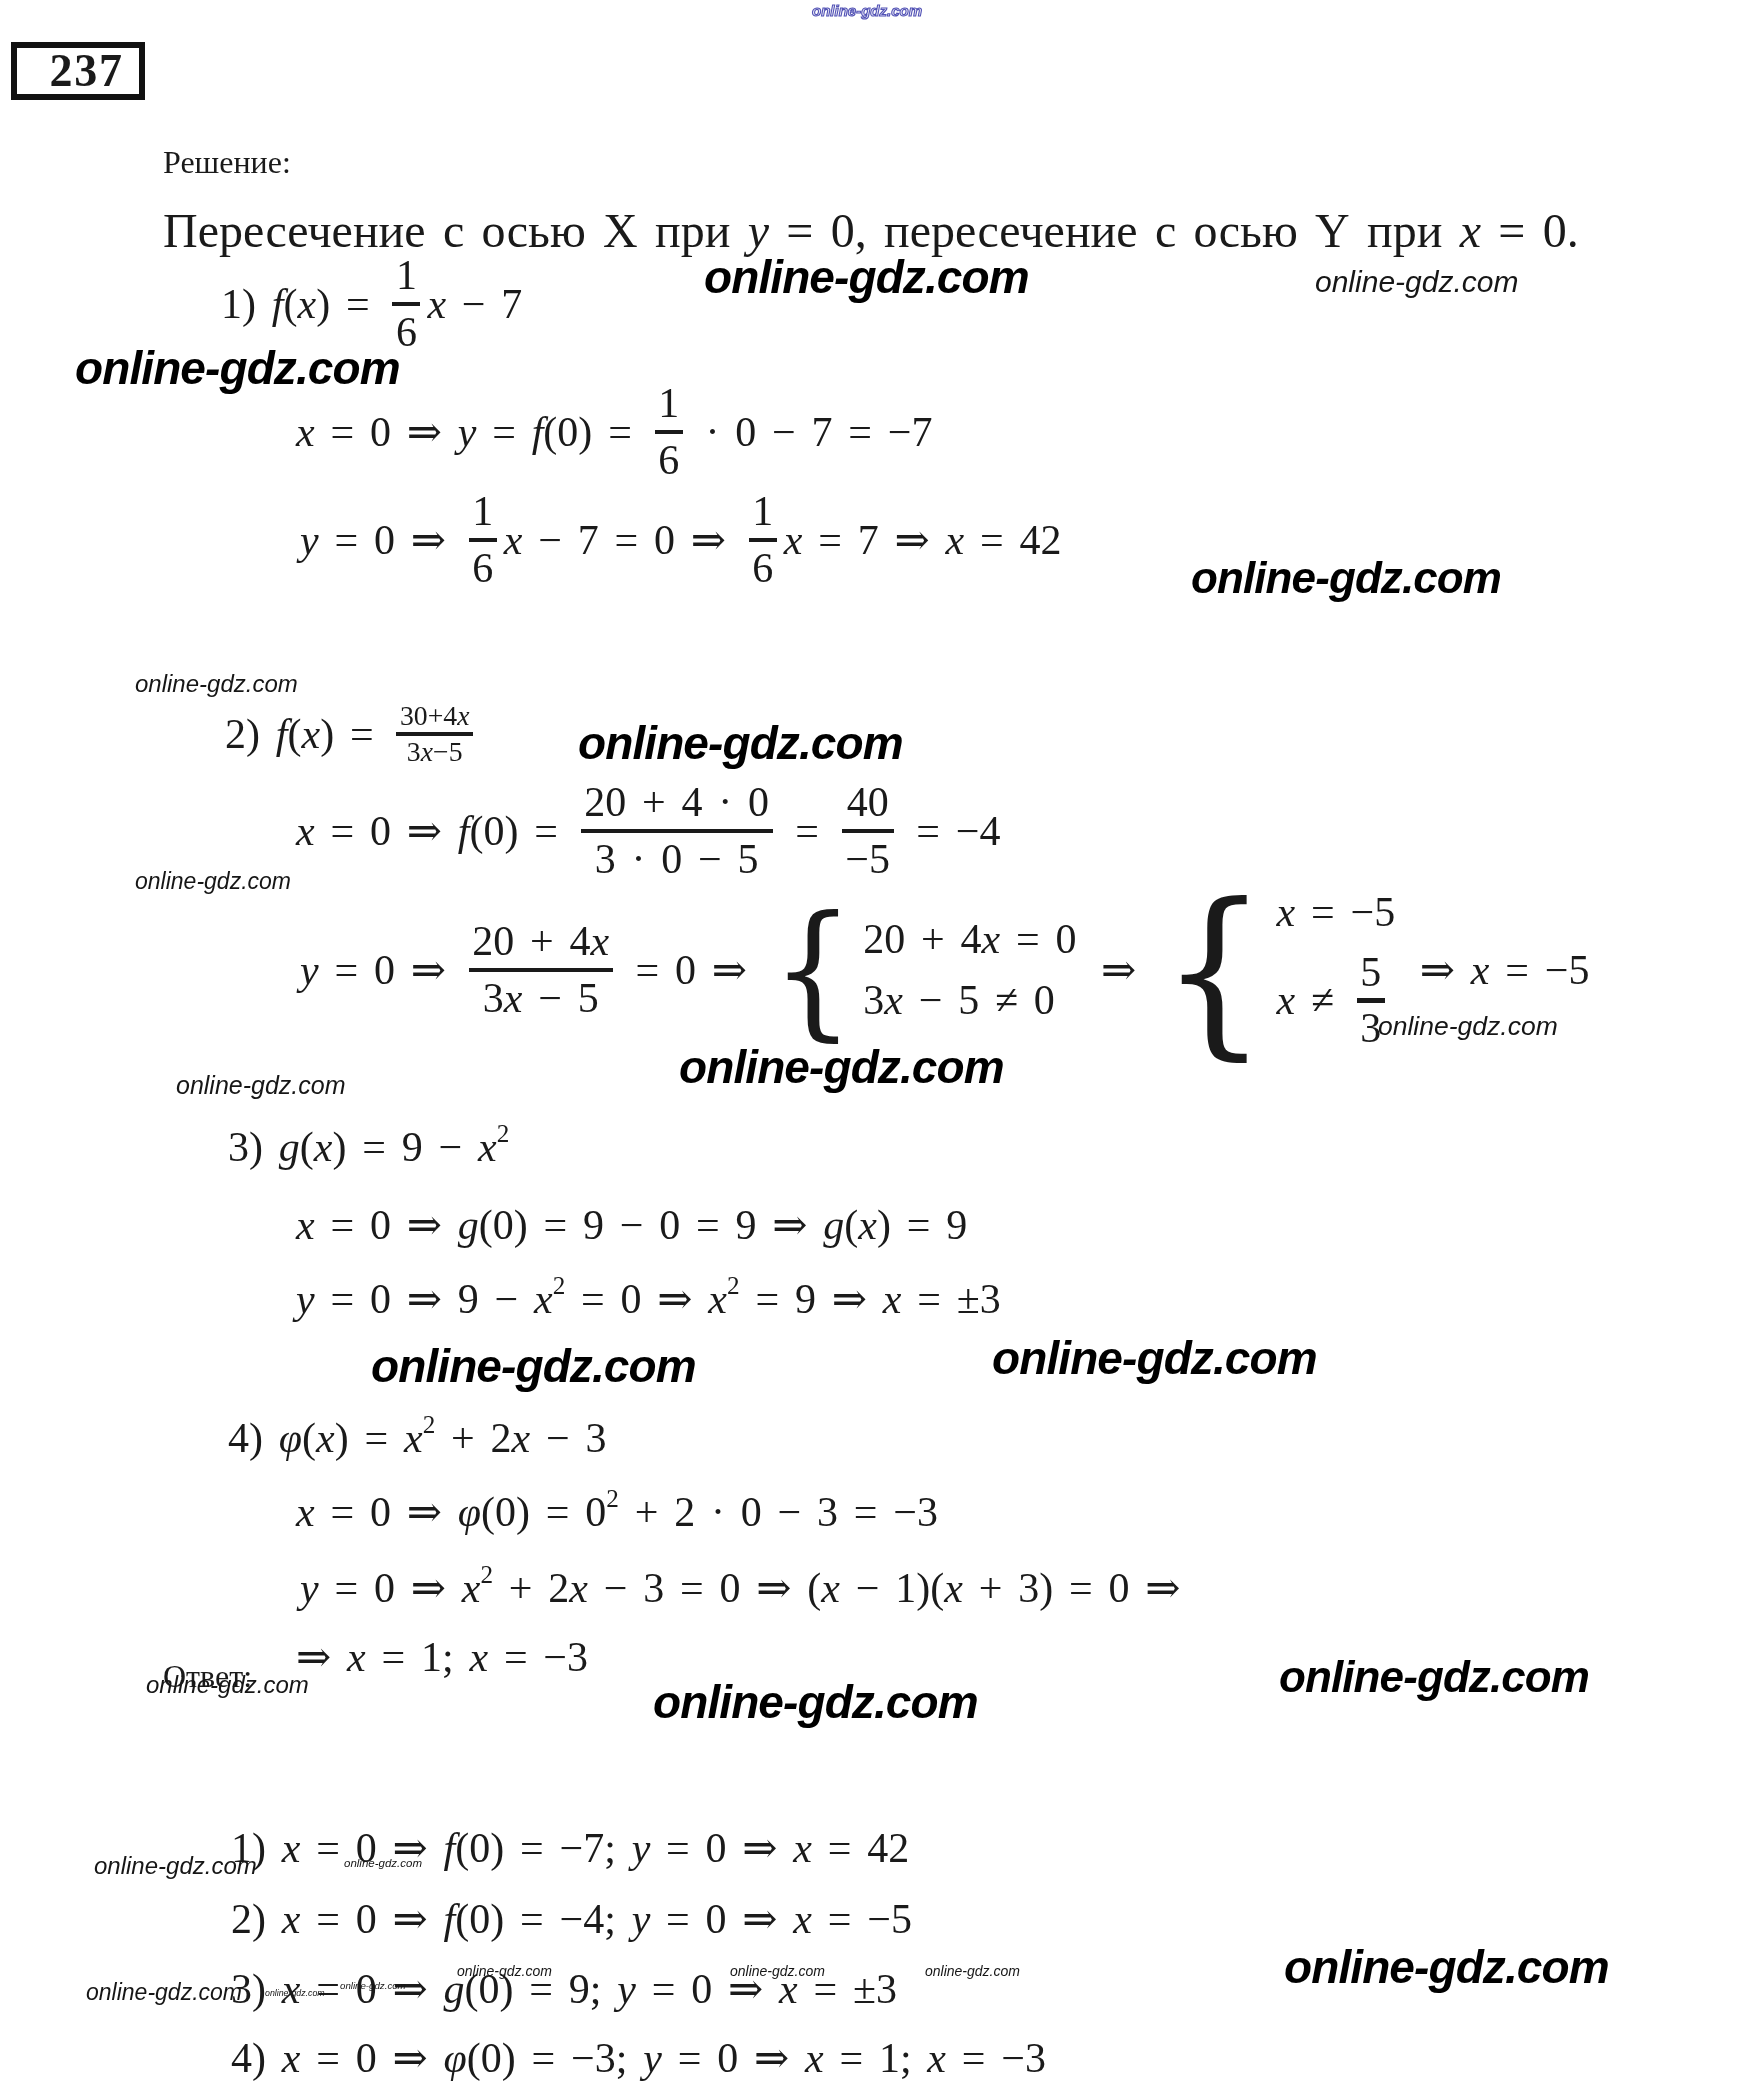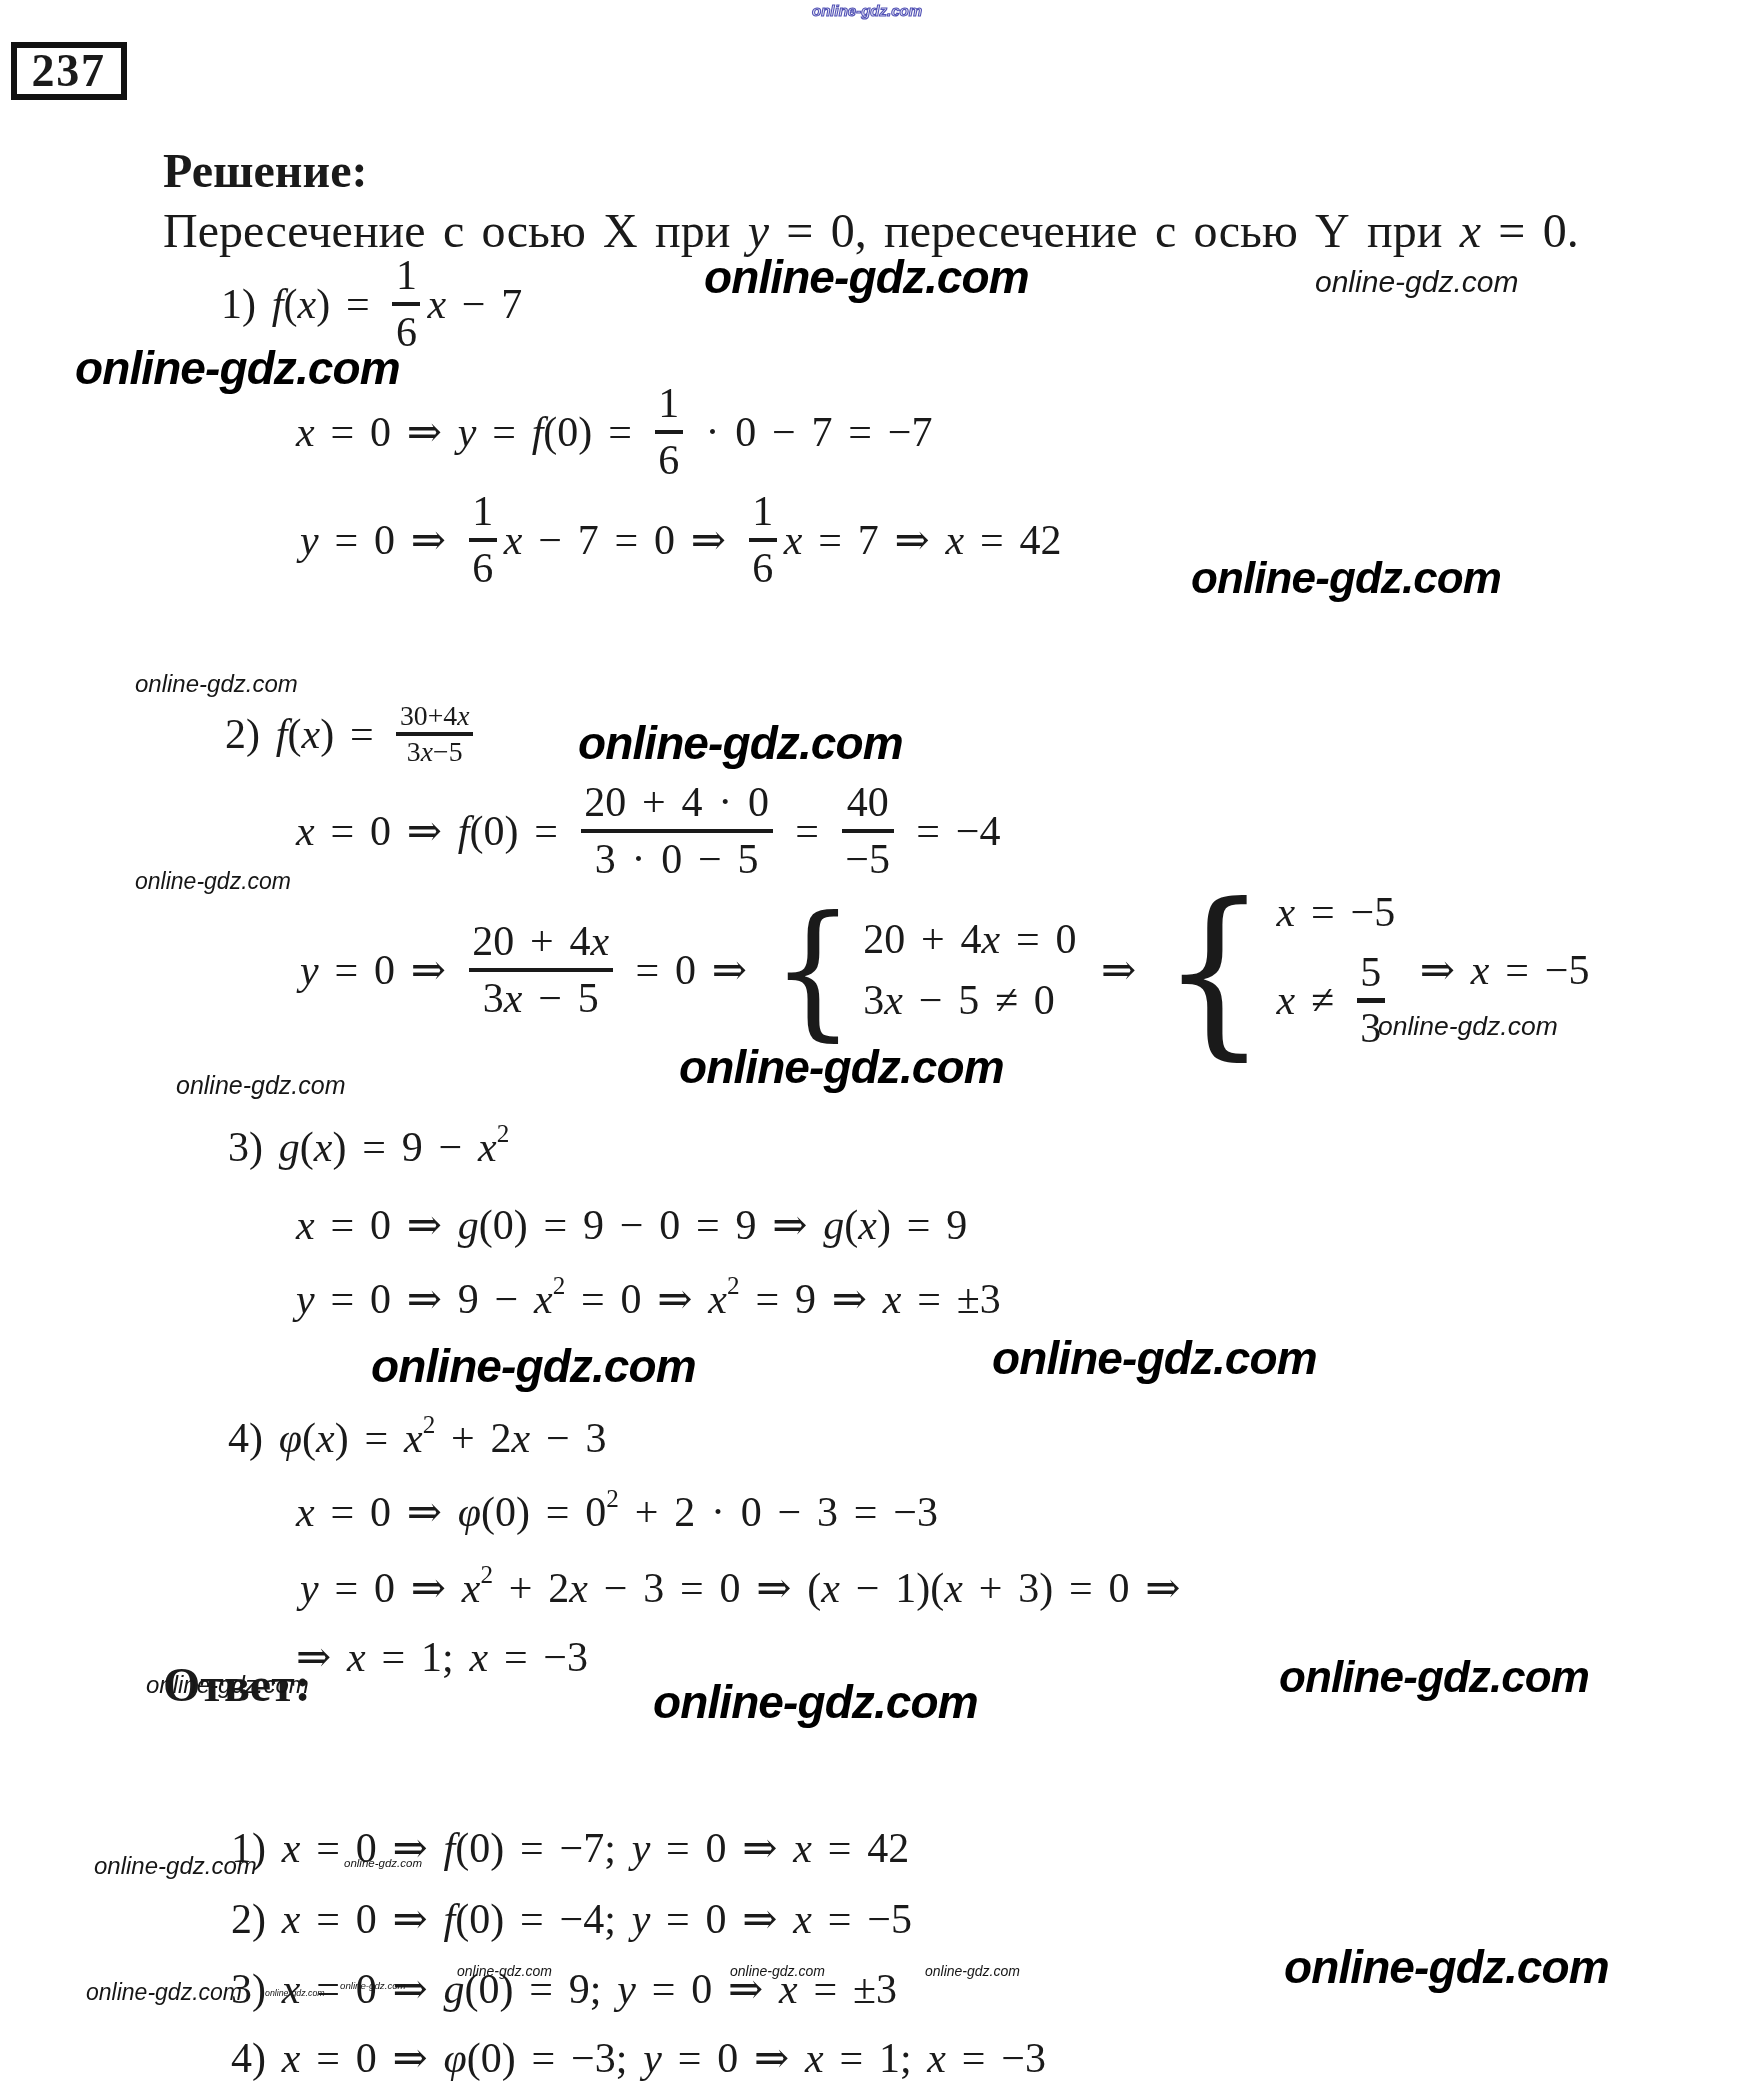--- a/index.html
+++ b/index.html
@@ -3,25 +3,25 @@
 <meta charset="utf-8">
 <style>
   html,body{margin:0;padding:0;}
   body{
     width:1738px;height:2099px;background:#ffffff;position:relative;overflow:hidden;
     font-family:"Liberation Serif","DejaVu Serif",serif;color:#1a1a1a;
   }
   
   .badge{
     position:absolute;left:10.6px;top:42px;width:104px;height:46px;
-    border:6.2px solid #111;display:flex;align-items:center;justify-content:center;
+    border:6.2px solid #111;display:flex;align-items:center;justify-content:center;padding-left:18px;
   }
   .badge span{font-size:46px;font-weight:700;letter-spacing:1.8px;line-height:1;}
   
-  .heading{position:absolute;font-size:48px;white-space:nowrap;line-height:1.1;font-weight:bold;}
+  .heading{position:absolute;font-size:32px;white-space:nowrap;line-height:1.1;}
   
   .mline{
     position:absolute;height:0;display:flex;align-items:center;white-space:nowrap;
     font-size:42px;word-spacing:5.3px;line-height:1.16;
   }
   .mline > span, .mline > sup{flex:0 0 auto;}
   .it{font-style:italic;}
   sup{
     font-size:60%;line-height:1;position:relative;top:-0.55em;
     vertical-align:baseline;

